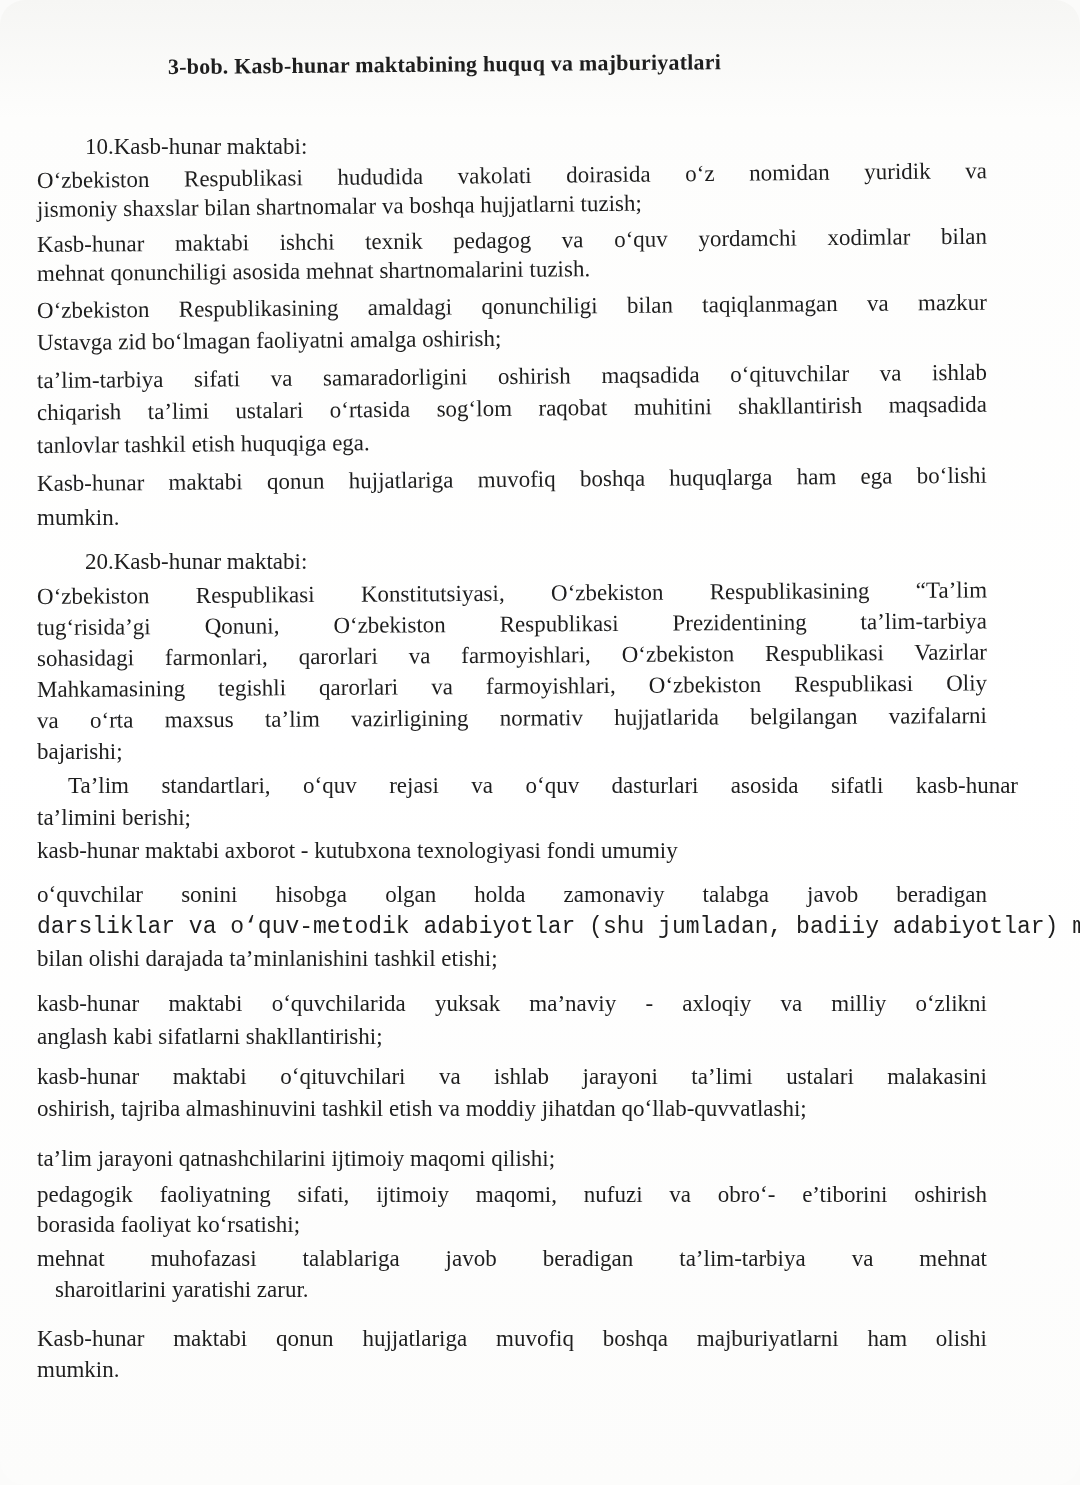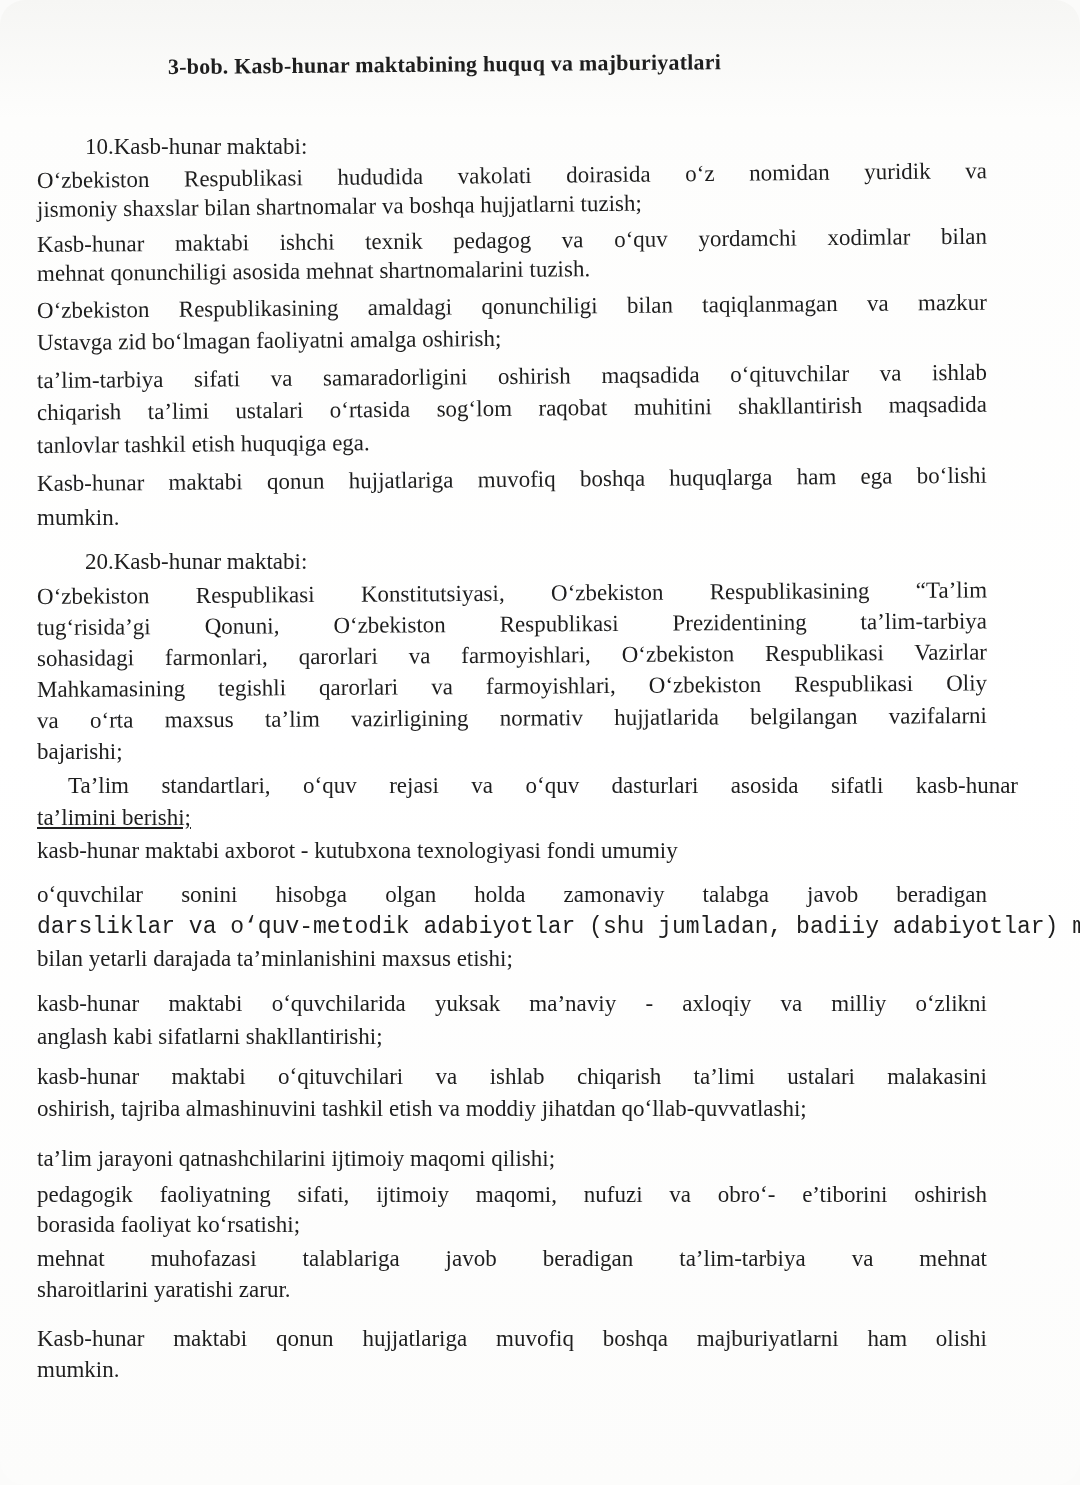--- a/index.html
+++ b/index.html
@@ -56,38 +56,38 @@
   <div class="line indent" style="top:548px;">20.Kasb-hunar maktabi:</div>
 
   <div class="line just" style="top:583px; transform:rotate(-0.4deg);">O‘zbekiston Respublikasi Konstitutsiyasi, O‘zbekiston Respublikasining “Ta’lim</div>
   <div class="line just" style="top:614px; transform:rotate(-0.4deg);">tug‘risida’gi Qonuni, O‘zbekiston Respublikasi Prezidentining ta’lim-tarbiya</div>
   <div class="line just" style="top:645px; transform:rotate(-0.4deg);">sohasidagi farmonlari, qarorlari va farmoyishlari, O‘zbekiston Respublikasi Vazirlar</div>
   <div class="line just" style="top:676px; transform:rotate(-0.4deg);">Mahkamasining tegishli qarorlari va farmoyishlari,  O‘zbekiston Respublikasi Oliy</div>
   <div class="line just" style="top:707px; transform:rotate(-0.3deg);">va o‘rta maxsus ta’lim vazirligining normativ hujjatlarida belgilangan vazifalarni</div>
   <div class="line" style="top:738px;">bajarishi;</div>
 
   <div class="line just" style="top:772px;margin-left:31px;">Ta’lim standartlari, o‘quv rejasi va o‘quv dasturlari asosida sifatli kasb-hunar</div>
-  <div class="line" style="top:804px;text-decoration:underline;">ta’limini berishi;</div>
+  <div class="line" style="top:804px;">ta’limini berishi;</div>
 
   <div class="line" style="top:837px;">kasb-hunar maktabi axborot - kutubxona texnologiyasi fondi umumiy</div>
 
   <div class="line just" style="top:881px;">o‘quvchilar sonini hisobga olgan holda zamonaviy talabga javob beradigan</div>
   <div class="line just" style="top:913px;font-family:Liberation Mono, monospace;">darsliklar va o‘quv-metodik adabiyotlar (shu jumladan, badiiy adabiyotlar) majmui</div>
-  <div class="line" style="top:945px;">bilan yetarli darajada ta’minlanishini maxsus etishi;</div>
+  <div class="line" style="top:945px;">bilan olishi darajada ta’minlanishini tashkil etishi;</div>
 
   <div class="line just" style="top:990px;">kasb-hunar maktabi o‘quvchilarida yuksak ma’naviy - axloqiy va milliy o‘zlikni</div>
   <div class="line" style="top:1023px;">anglash kabi sifatlarni shakllantirishi;</div>
 
-  <div class="line just" style="top:1063px;">kasb-hunar maktabi o‘qituvchilari va ishlab chiqarish ta’limi ustalari malakasini</div>
+  <div class="line just" style="top:1063px;">kasb-hunar maktabi o‘qituvchilari va ishlab jarayoni ta’limi ustalari malakasini</div>
   <div class="line" style="top:1095px;">oshirish, tajriba  almashinuvini tashkil etish va moddiy jihatdan qo‘llab-quvvatlashi;</div>
 
   <div class="line" style="top:1145px;">ta’lim jarayoni qatnashchilarini ijtimoiy maqomi qilishi;</div>
 
   <div class="line just" style="top:1181px;">pedagogik faoliyatning sifati, ijtimoiy maqomi, nufuzi va obro‘- e’tiborini oshirish</div>
   <div class="line" style="top:1211px;">borasida faoliyat ko‘rsatishi;</div>
 
   <div class="line just" style="top:1245px;">mehnat muhofazasi talablariga javob beradigan ta’lim-tarbiya va mehnat</div>
-  <div class="line" style="top:1276px;">sharoitlarini yaratishi zarur.</div>
+  <div class="line" style="top:1276px;margin-left:18px;">sharoitlarini yaratishi zarur.</div>
 
   <div class="line just" style="top:1325px;">Kasb-hunar maktabi qonun hujjatlariga muvofiq boshqa majburiyatlarni ham olishi</div>
   <div class="line" style="top:1356px;">mumkin.</div>
 
 </div>
 
 </body></html>

